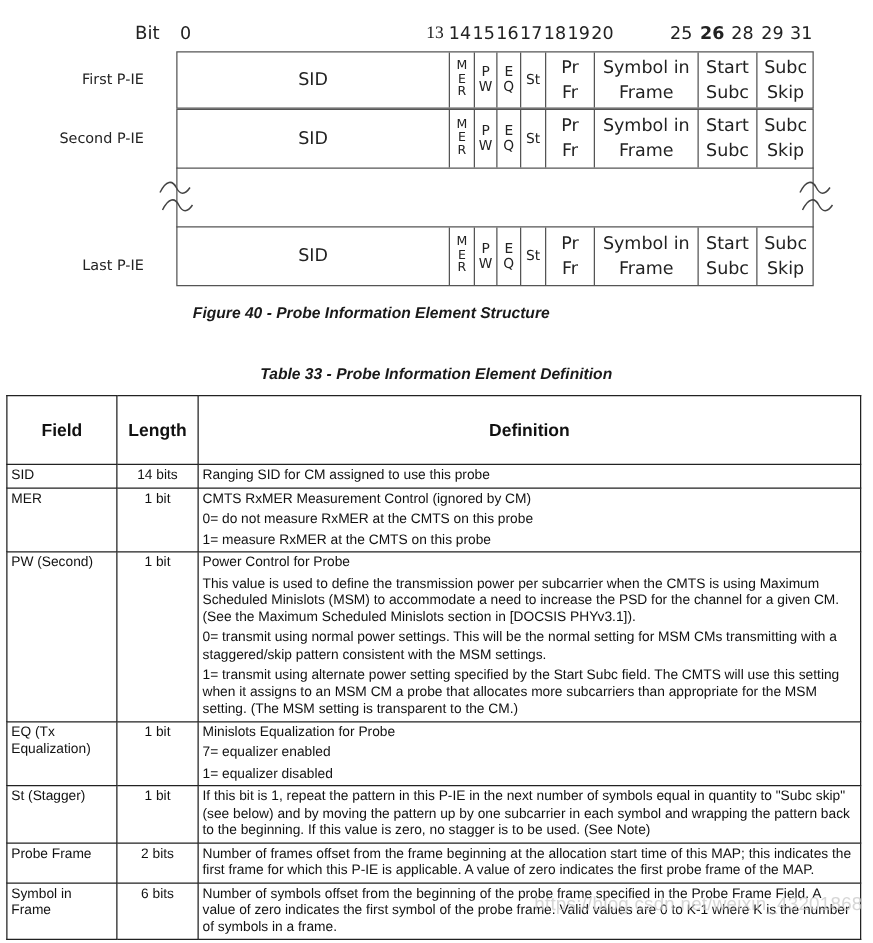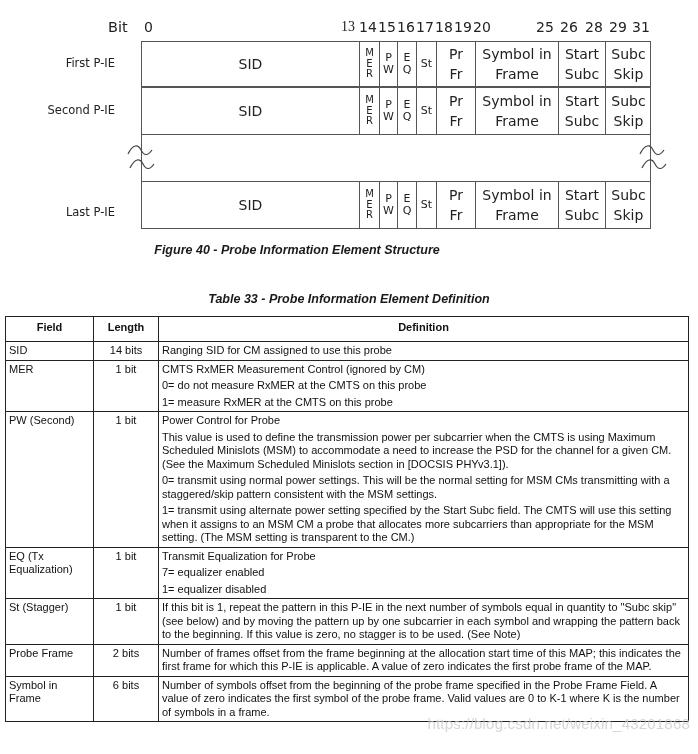--- a/index.html
+++ b/index.html
@@ -26,21 +26,21 @@
     .tilde { position: absolute; }
 
     .fig-caption { position: absolute; left: 0; width: 594px; top: 243px; text-align: center;
                    font-weight: bold; font-style: italic; font-size: 12.5px; color: #1a1a1a; }
     .tbl-caption { position: absolute; left: 0; width: 698px; top: 292px; text-align: center;
                    font-weight: bold; font-style: italic; font-size: 12.5px; color: #1a1a1a; }
 
     
     table.def { position: absolute; left: 5px; top: 316px; width: 684px; border-collapse: collapse; font-size: 11px; color: #111; }
     table.def th, table.def td { border: 1px solid #222; vertical-align: top; padding: 2px 3px; }
-    table.def th { font-size: 11px; font-weight: bold; text-align: center; padding: 4px 3px; height: 16px; }
+    table.def th { font-size: 14px; font-weight: bold; text-align: center; padding: 19px 3px; height: 16px; }
     table.def td.len { text-align: center; }
     table.def col.c1 { width: 88px; }
     table.def col.c2 { width: 65px; }
     .def-line { display: block; line-height: 13.5px; margin-bottom: 3px; }
     .def-line:last-child { margin-bottom: 0; }
     .field-text { line-height: 13.5px; display: block; }
 
     .watermark { position: absolute; right: 8px; top: 715px; font-size: 15px; color: rgba(200,200,200,0.75);
                  letter-spacing: 0.2px; pointer-events: none; }
   </style>
@@ -53,21 +53,21 @@
     <span class="bitnum" style="left:144px;">0</span>
     <span class="bitnum" style="left:341px;font-family:Liberation Serif, serif;">13</span>
     <span class="bitnum" style="left:359px;">14</span>
     <span class="bitnum" style="left:378px;">15</span>
     <span class="bitnum" style="left:397px;">16</span>
     <span class="bitnum" style="left:416px;">17</span>
     <span class="bitnum" style="left:435px;">18</span>
     <span class="bitnum" style="left:454px;">19</span>
     <span class="bitnum" style="left:473px;">20</span>
     <span class="bitnum" style="left:536px;">25</span>
-    <span class="bitnum" style="left:560px;">26</span>
+    <span class="bitnum" style="left:560px;font-weight:bold;">26</span>
     <span class="bitnum" style="left:585px;">28</span>
     <span class="bitnum" style="left:609px;text-align:right;">29</span>
     <span class="bitnum" style="left:632px;text-align:center;">31</span>
   </div>
 
   <span class="row-label" style="top:56px;">First P-IE</span>
   <span class="row-label" style="top:103px;">Second P-IE</span>
   <span class="row-label" style="top:205px;">Last P-IE</span>
 
   <div class="ie-row" style="top:41px;">
@@ -220,21 +220,21 @@
           <span class="def-line">0= transmit using normal power settings. This will be the normal setting for MSM CMs transmitting with a staggered/skip pattern consistent with the MSM settings.</span>
           <span class="def-line">1= transmit using alternate power setting specified by the Start Subc field. The CMTS will use this setting when it assigns to an MSM CM a probe that allocates more subcarriers than appropriate for the MSM setting. (The MSM setting is transparent to the CM.)</span>
         </td>
       </tr>
       <tr>
         <td>
           <span class="field-text">EQ (Tx Equalization)</span>
         </td>
         <td class="len">1 bit</td>
         <td>
-          <span class="def-line">Transmit Equalization for Probe</span>
+          <span class="def-line">Minislots Equalization for Probe</span>
           <span class="def-line">7= equalizer enabled</span>
           <span class="def-line">1= equalizer disabled</span>
         </td>
       </tr>
       <tr>
         <td>
           <span class="field-text">St (Stagger)</span>
         </td>
         <td class="len">1 bit</td>
         <td>

